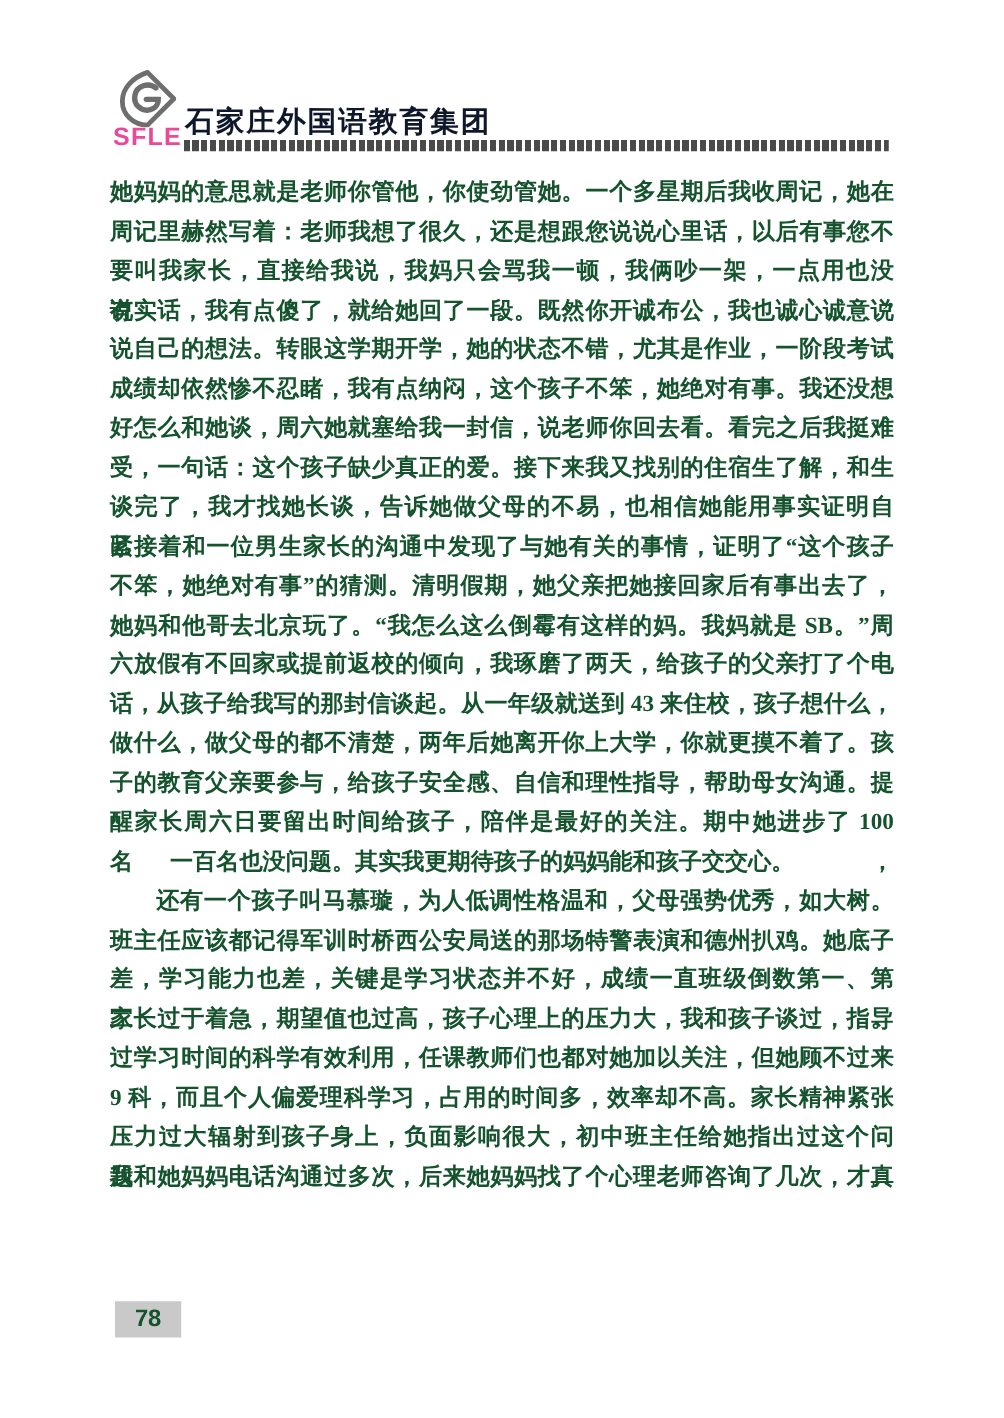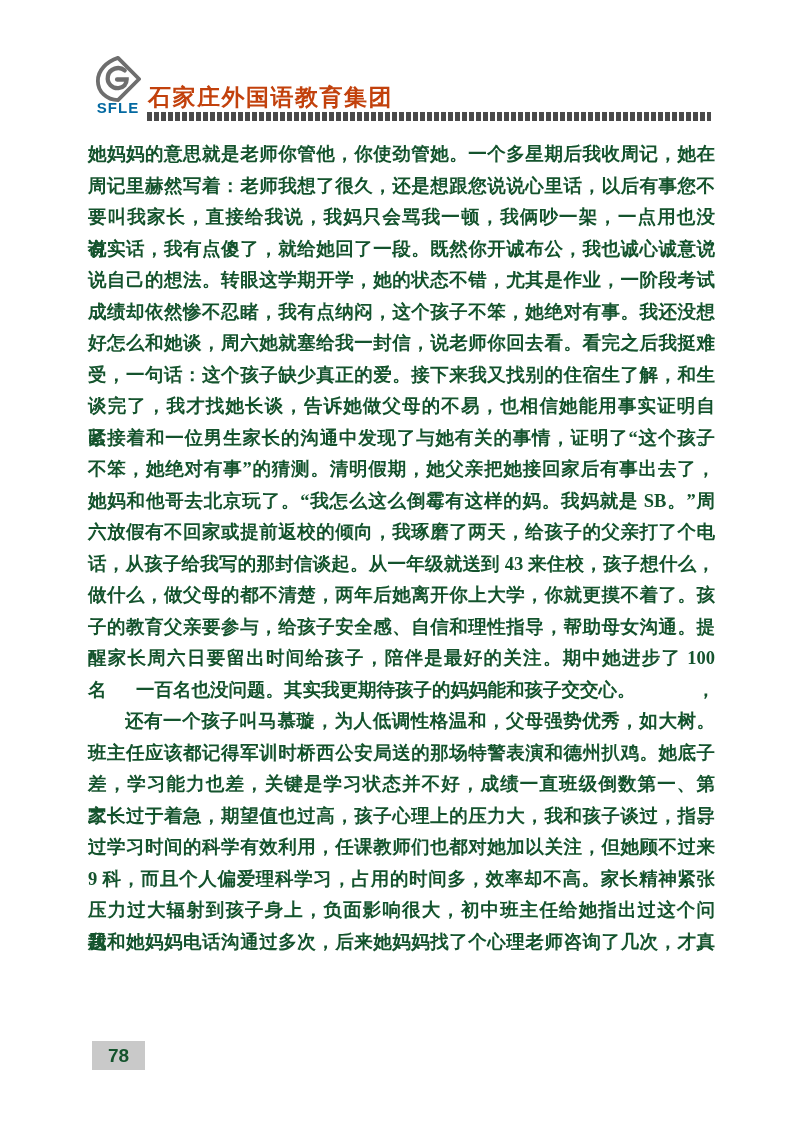--- a/index.html
+++ b/index.html
@@ -17,34 +17,34 @@
     position: absolute;
     left: 90px;
     top: 56px;
     width: 56px;
     text-align: center;
   }
   .logo-mark { display: block; margin: 0 auto; }
   .logo-text {
     font-family: "Liberation Sans", sans-serif;
     font-weight: bold;
-    font-size: 15px;
+    font-size: 20px;
     letter-spacing: 1px;
-    color: #0369a1;
+    color: #ec4899;
     line-height: 1;
     margin-top: -2px;
   }
   .org-name {
     position: absolute;
     left: 148px;
     top: 82px;
     font-size: 23px;
     font-weight: 900;
     letter-spacing: 1.5px;
-    color: #c2410c;
+    color: #0f172a;
     font-family: "Liberation Serif", serif;
     white-space: nowrap;
   }
   .dotted-rule {
     position: absolute;
     left: 147px;
     top: 112px;
     width: 564px;
     height: 9px;
     background: repeating-linear-gradient(90deg, #4a4a4a 0px, #4a4a4a 5px, #ffffff 5px, #ffffff 7px);

